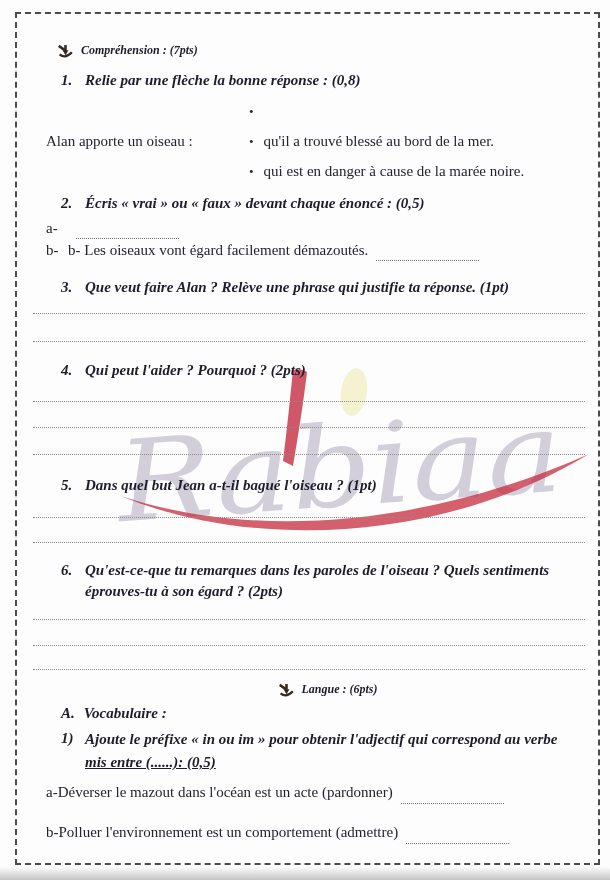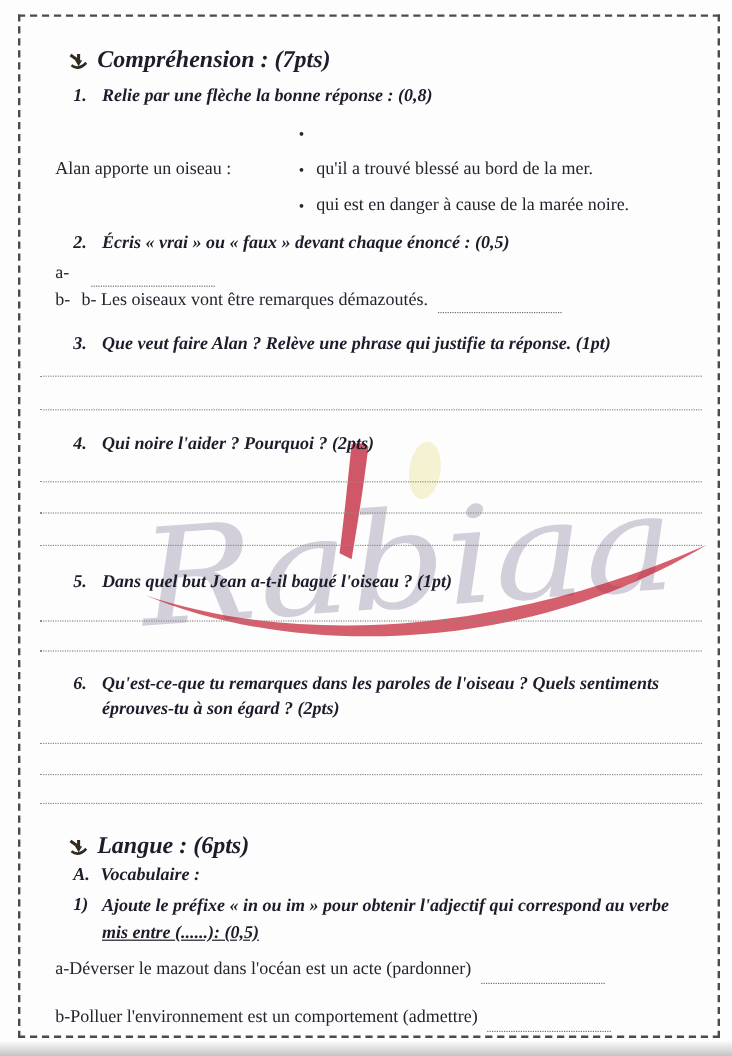--- a/index.html
+++ b/index.html
@@ -24,21 +24,21 @@
     pointer-events:none;
   }
   .content{
     position:absolute;inset:0;
     font-size:15px;
   }
   .section-heading{
     display:flex;align-items:center;gap:7px;
     margin-left:40px;
     font-weight:bold;font-style:italic;
-    font-size:20px;color:#1c1c2a;
+    font-size:12px;color:#1c1c2a;
     line-height:20px;height:20px;
   }
   .section-icon{width:17px;height:16px;flex:0 0 auto;margin-top:2px;}
   .q{
     display:flex;gap:9px;
     margin-left:44px;margin-right:30px;
     font-weight:bold;font-style:italic;
     color:#1c1c2a;
     line-height:20px;
   }
@@ -135,34 +135,34 @@
     <div class="q" style="margin-top:7px;">
       <span class="qnum">2.</span>
       <span class="qtext">Écris « vrai » ou « faux » devant chaque énoncé : (0,5)</span>
     </div>
     <div class="tf-item" style="margin-top:3px;">
       <span class="tf-label">a-</span>
       <span class="leader"></span>
     </div>
     <div class="tf-item">
       <span class="tf-label">b-</span>
-      <span>b- Les oiseaux vont être remarques démazoutés.</span>
+      <span>b- Les oiseaux vont égard facilement démazoutés.</span>
       <span class="leader"></span>
     </div>
 
     <div class="q" style="margin-top:16px;">
       <span class="qnum">3.</span>
       <span class="qtext">Que veut faire Alan ? Relève une phrase qui justifie ta réponse. (1pt)</span>
     </div>
     <div class="ans" style="height:15px;"></div>
     <div class="ans" style="height:27px;"></div>
 
     <div class="q" style="margin-top:18px;">
       <span class="qnum">4.</span>
-      <span class="qtext">Qui noire l'aider ? Pourquoi ? (2pts)</span>
+      <span class="qtext">Qui peut l'aider ? Pourquoi ? (2pts)</span>
     </div>
     <div class="ans" style="height:20px;"></div>
     <div class="ans" style="height:25px;"></div>
     <div class="ans" style="height:26px;"></div>
 
     <div class="q" style="margin-top:20px;">
       <span class="qnum">5.</span>
       <span class="qtext">Dans quel but Jean a-t-il bagué l'oiseau ? (1pt)</span>
     </div>
     <div class="ans" style="height:21px;"></div>
@@ -172,21 +172,21 @@
       <span class="qnum">6.</span>
       <span class="qtext">
         <span style="display:block;">Qu'est-ce-que tu remarques dans les paroles de l'oiseau ? Quels sentiments</span>
         <span style="display:block;">éprouves-tu à son égard ? (2pts)</span>
       </span>
     </div>
     <div class="ans" style="height:17px;"></div>
     <div class="ans" style="height:25px;"></div>
     <div class="ans" style="height:23px;"></div>
 
-    <div class="section-heading" style="margin-top:25px;">
+    <div class="section-heading" style="margin-top:9px;justify-content:center;">
       <svg class="section-icon" viewBox="0 0 20 18">
         <path d="M2 3 L10 8.5" stroke="#332b22" stroke-width="3" fill="none"></path>
         <path d="M10 2 L10 9" stroke="#332b22" stroke-width="3" fill="none"></path>
         <path d="M6.5 8 L13.5 8 L10 14 Z" fill="#332b22"></path>
         <path d="M3 13 Q10 18.5 17.5 10.5" stroke="#332b22" stroke-width="2.6" fill="none"></path>
       </svg>
       <span>Langue : (6pts)</span>
     </div>
 
     <div class="vocab-heading" style="margin-top:3px;">

